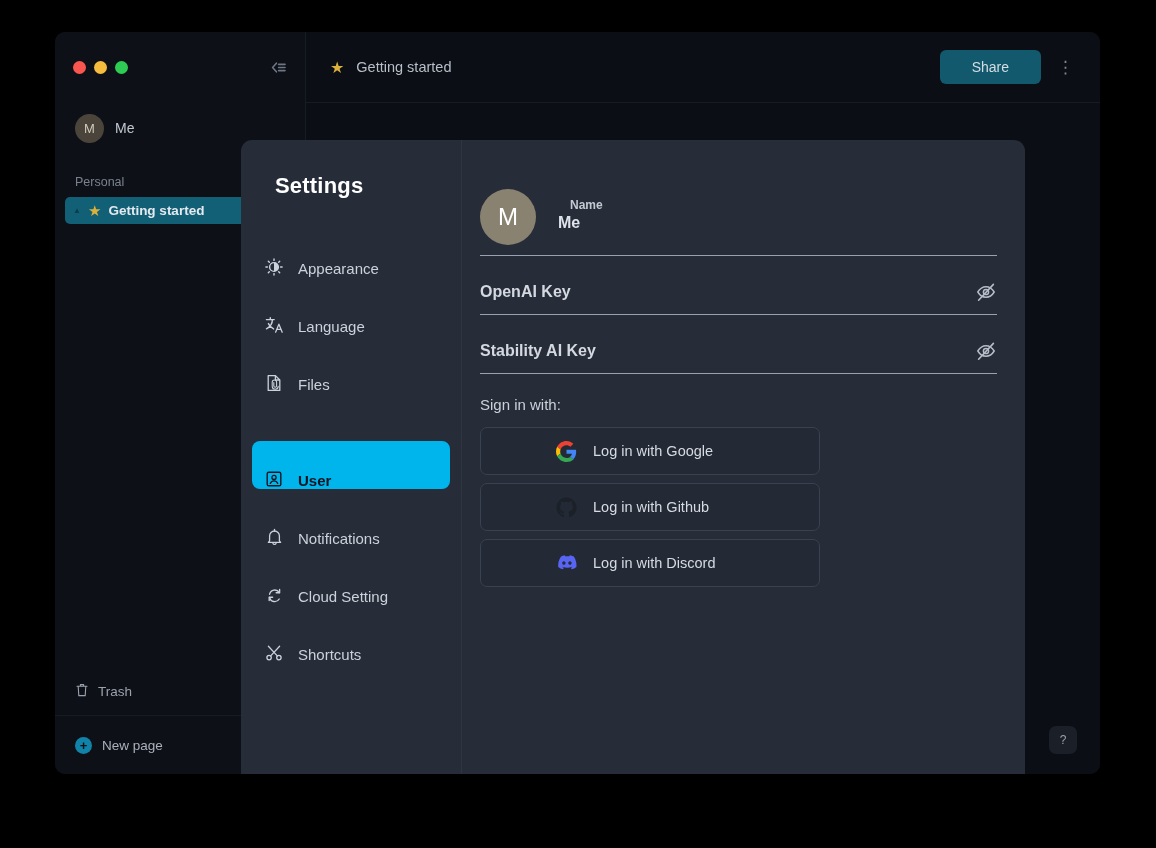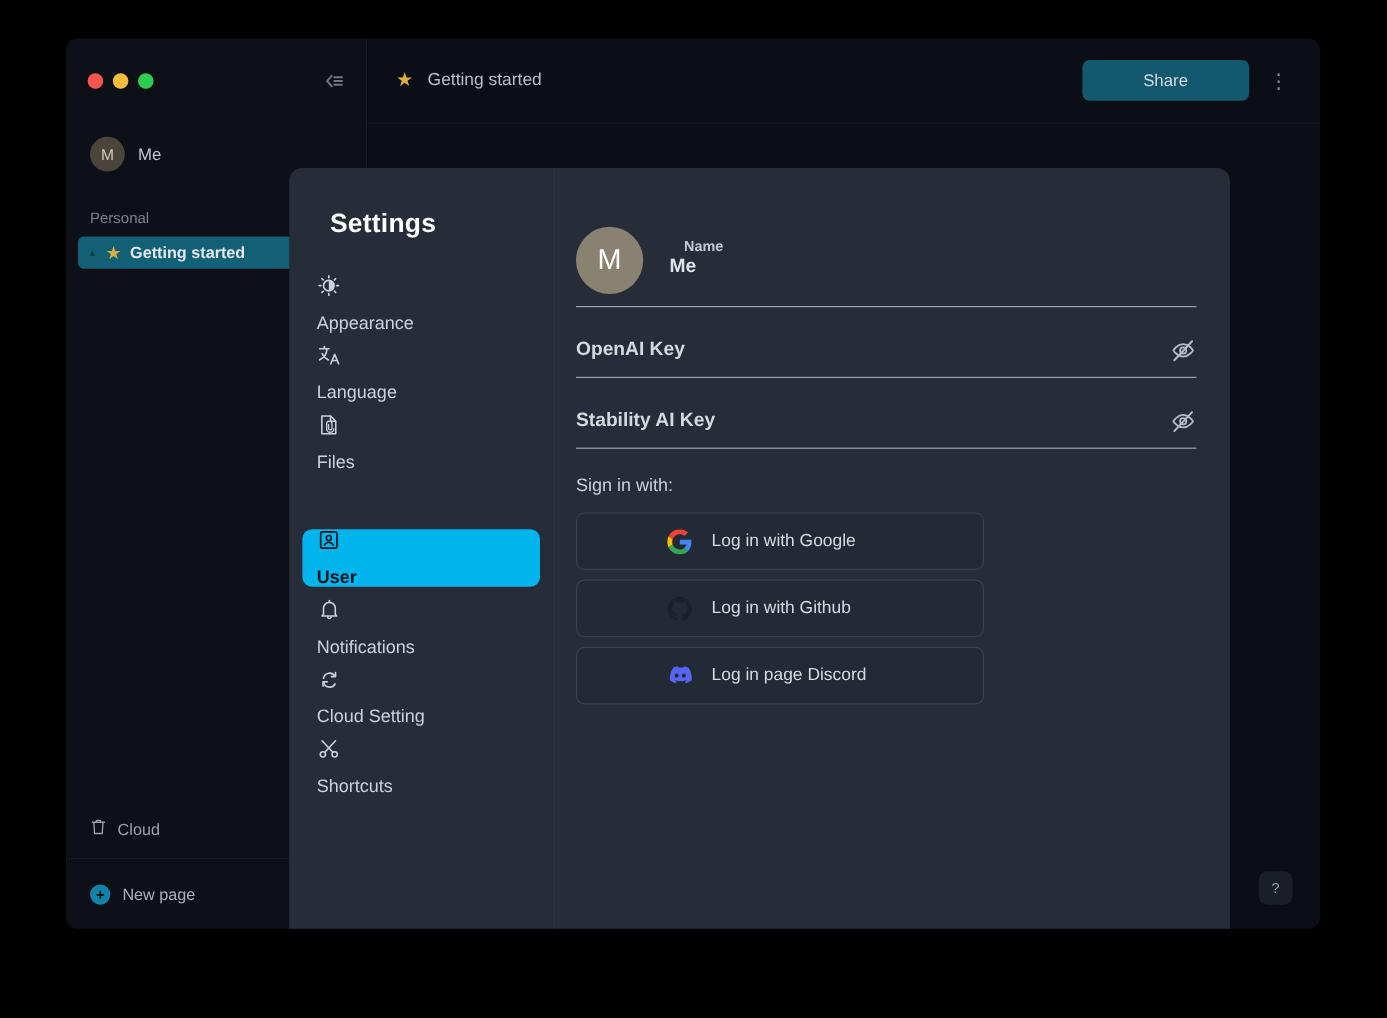--- a/index.html
+++ b/index.html
@@ -146,21 +146,21 @@
   }
   .topbar .doc-star { font-size: 16px; color: #d9b13c; }
   .topbar .doc-title { color: #b8bfc9; font-size: 14.5px; }
   .share-btn {
     margin-left: auto;
     background: #13596e;
     color: #d4dde3;
     font-size: 14px;
     border: none;
     border-radius: 6px;
-    padding: 9px 51px;
+    padding: 9px 32px;
     cursor: pointer;
     font-family: inherit;
   }
   .kebab {
     color: #7f8792; font-size: 17px; line-height: 1;
     padding: 0 4px; cursor: pointer;
   }
 
   .doc-body {
     flex: 1;
@@ -216,27 +216,26 @@
     font-weight: 700;
     padding: 0 0 0 34px;
     margin-bottom: 30px;
     letter-spacing: 0.2px;
   }
   .nav-item {
     height: 48px;
     margin: 0 11px;
     border-radius: 8px;
     display: flex;
-    align-items: flex-start;
+    align-items: flex-end;
     gap: 14px;
     padding: 0 12px 0 12px;
     cursor: pointer;
     color: #ccd2db;
     font-size: 15px;
-    flex-direction: column;
   }
   .nav-item + .nav-item { margin-top: 10px; }
   .nav-item .nav-icon {
     width: 20px; height: 20px;
     display: flex; align-items: center; justify-content: center;
     color: #ccd2db;
   }
   .nav-item.active {
     background: #00b4ec;
     color: #0f1620;
@@ -343,21 +342,21 @@
     </div>
 
     <div class="sidebar-spacer"></div>
 
     <div class="trash-row">
       <span>
         <svg width="14" height="16" viewBox="0 0 14 16" fill="none">
           <path d="M2 4.2h10M5.4 4.2V2.6h3.2v1.6M3.2 4.2l.6 9.4h6.4l.6-9.4" stroke="#9aa2ad" stroke-width="1.1" stroke-linecap="round" stroke-linejoin="round"></path>
         </svg>
       </span>
-      <span class="lbl">Cloud</span>
+      <span class="lbl">Trash</span>
     </div>
 
     <div class="newpage-row">
       <span class="plus-circle">+</span>
       <span class="lbl">New page</span>
     </div>
   </div>
 
   <div id="main">
 
@@ -522,17 +521,17 @@
         </span>
         <span>Log in with Github</span>
       </button>
 
       <button class="login-btn">
         <span class="brand-icon">
           <svg width="22" height="22" viewBox="0 0 24 24">
             <path fill="#5865F2" d="M20.3 4.9A16.5 16.5 0 0 0 16.2 3.6a11.6 11.6 0 0 0-.5 1.1 15.3 15.3 0 0 0-4.6 0A11 11 0 0 0 10.6 3.6 16.5 16.5 0 0 0 6.5 4.9C3.9 8.8 3.2 12.6 3.5 16.3a16.6 16.6 0 0 0 5.1 2.6c.4-.6.8-1.2 1.1-1.8a10.8 10.8 0 0 1-1.7-.8l.4-.3a11.8 11.8 0 0 0 10.1 0l.4.3a10.8 10.8 0 0 1-1.7.8c.3.6.7 1.2 1.1 1.8a16.6 16.6 0 0 0 5.1-2.6c.4-4.3-.7-8.1-2.9-11.4zM9.7 14c-1 0-1.8-.9-1.8-2s.8-2 1.8-2 1.8.9 1.8 2-.8 2-1.8 2zm6.6 0c-1 0-1.8-.9-1.8-2s.8-2 1.8-2 1.8.9 1.8 2-.8 2-1.8 2z"></path>
           </svg>
         </span>
-        <span>Log in page Discord</span>
+        <span>Log in with Discord</span>
       </button>
     </div>
   </div>
 </div>
 
 </body></html>

